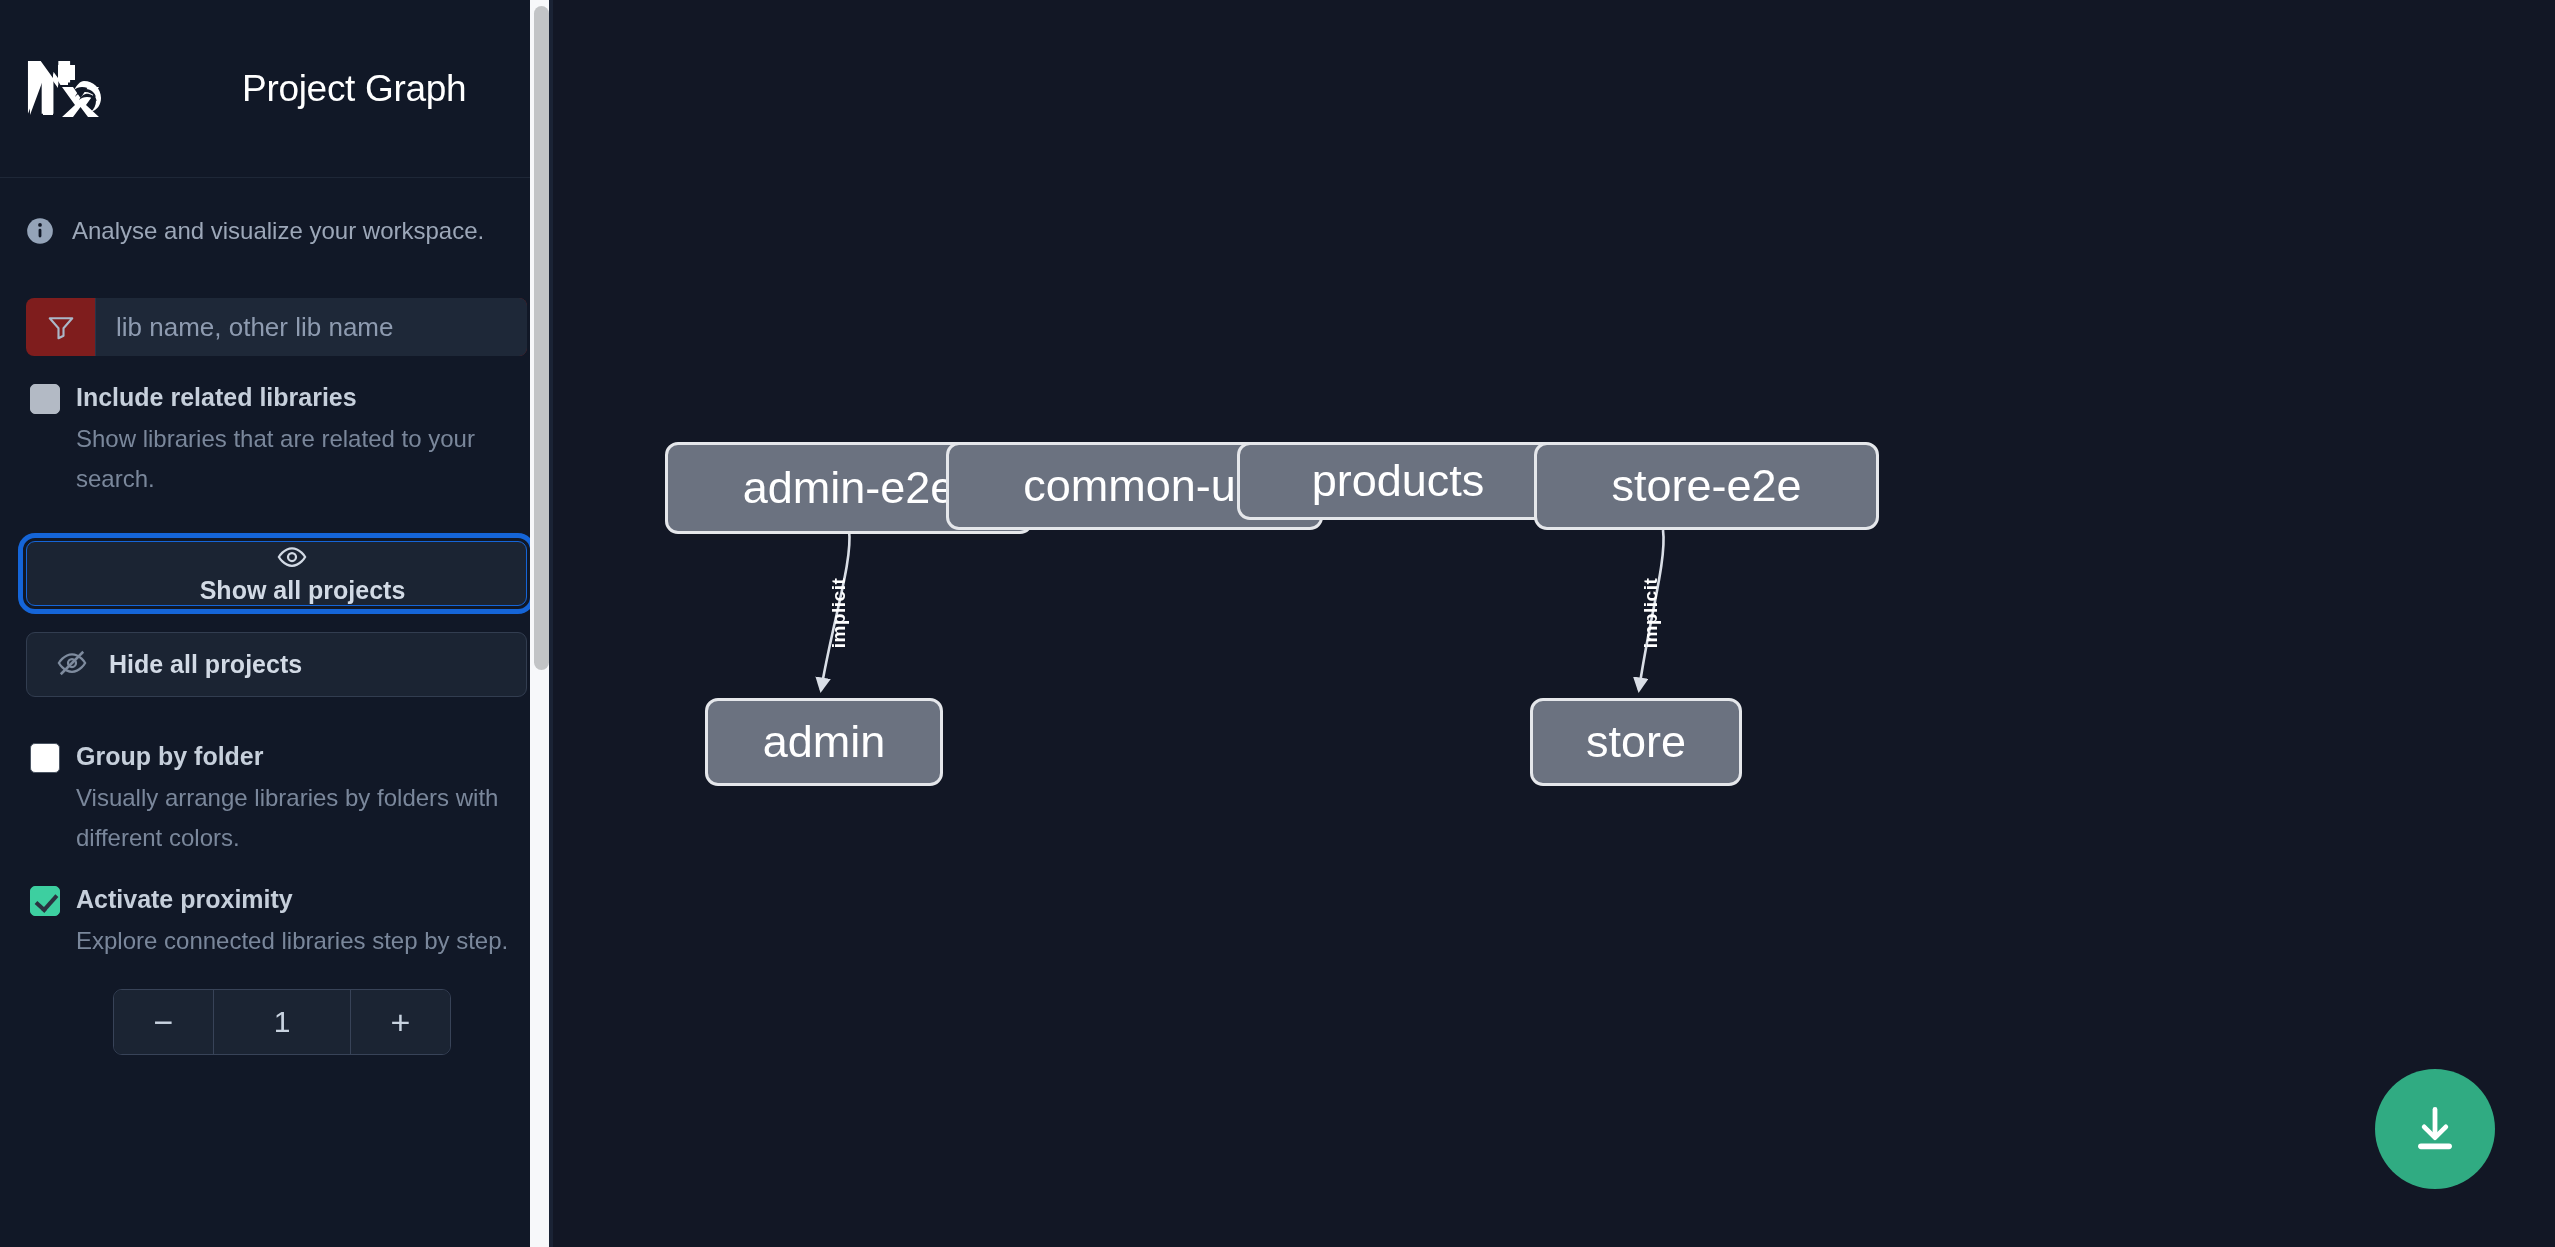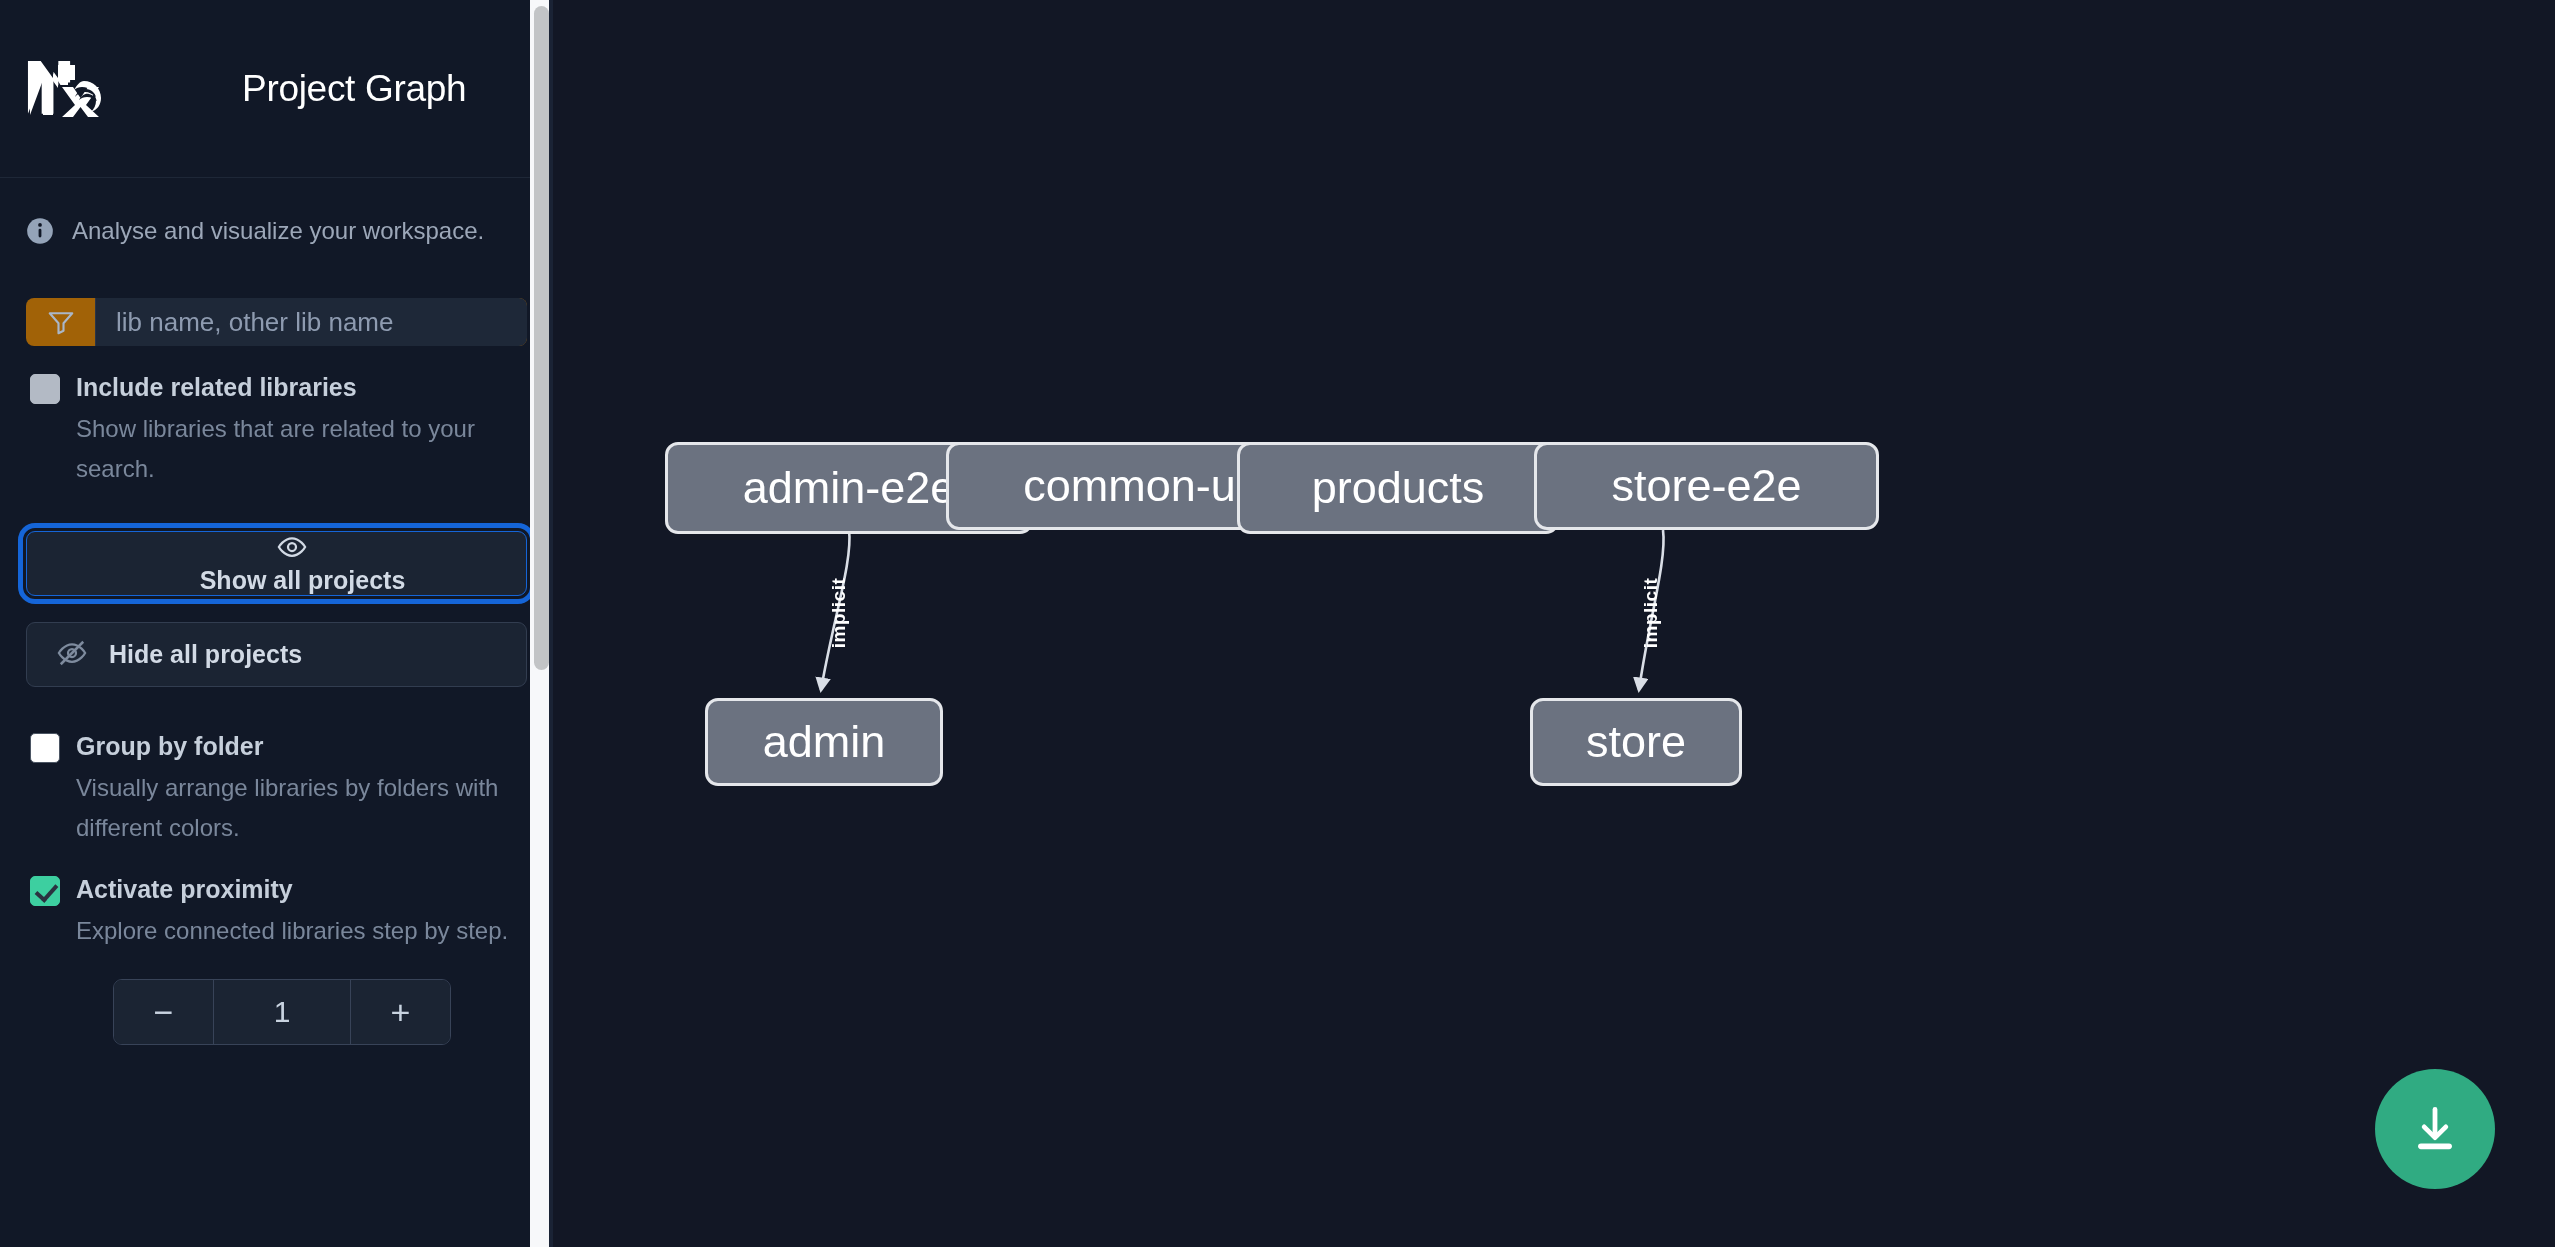--- a/index.html
+++ b/index.html
@@ -53,23 +53,23 @@
   .info-icon { flex: 0 0 28px; width: 28px; height: 28px; }
   .tagline-text {
     margin-left: 18px;
     color: #9ca7b8;
     font-size: 24px;
     white-space: nowrap;
   }
 
   .search-wrap {
     margin: 15px 26px 0 26px;
-    height: 48px;
+    height: 58px;
     display: flex;
-    background: #a16207;
+    background: #7f1d1d;
     border-radius: 8px;
     overflow: hidden;
   }
   .search-icon-box {
     width: 70px; flex: 0 0 70px;
     display: flex; align-items: center; justify-content: center;
     border-right: 1px solid #2a3447;
     cursor: pointer;
   }
   .search-input {
@@ -356,21 +356,21 @@
         <path d="M 296 530 C 300 560, 280 620, 268 690" fill="none" stroke="#d9dee6" stroke-width="2.6" marker-end="url(#arrow)"></path>
         <path d="M 1110 530 C 1114 560, 1096 620, 1086 690" fill="none" stroke="#d9dee6" stroke-width="2.6" marker-end="url(#arrow)"></path>
       </svg>
 
     <div class="node" style="left: 112px; top: 442px; width: 368px; height: 92px;">
           <span>admin-e2e</span>
         </div>
         <div class="node" style="left: 393px; top: 442px; width: 377px; height: 88px;">
           <span>common-ui</span>
         </div>
-        <div class="node" style="left: 684px; top: 442px; width: 322px; height: 92px;">
+        <div class="node" style="left: 684px; top: 442px; width: 322px; height: 78px;">
           <span>products</span>
         </div>
         <div class="node" style="left: 981px; top: 442px; width: 345px; height: 88px;">
           <span>store-e2e</span>
         </div>
         <div class="node" style="left: 152px; top: 698px; width: 238px; height: 88px;">
           <span>admin</span>
         </div>
         <div class="node" style="left: 977px; top: 698px; width: 212px; height: 88px;">
           <span>store</span>

